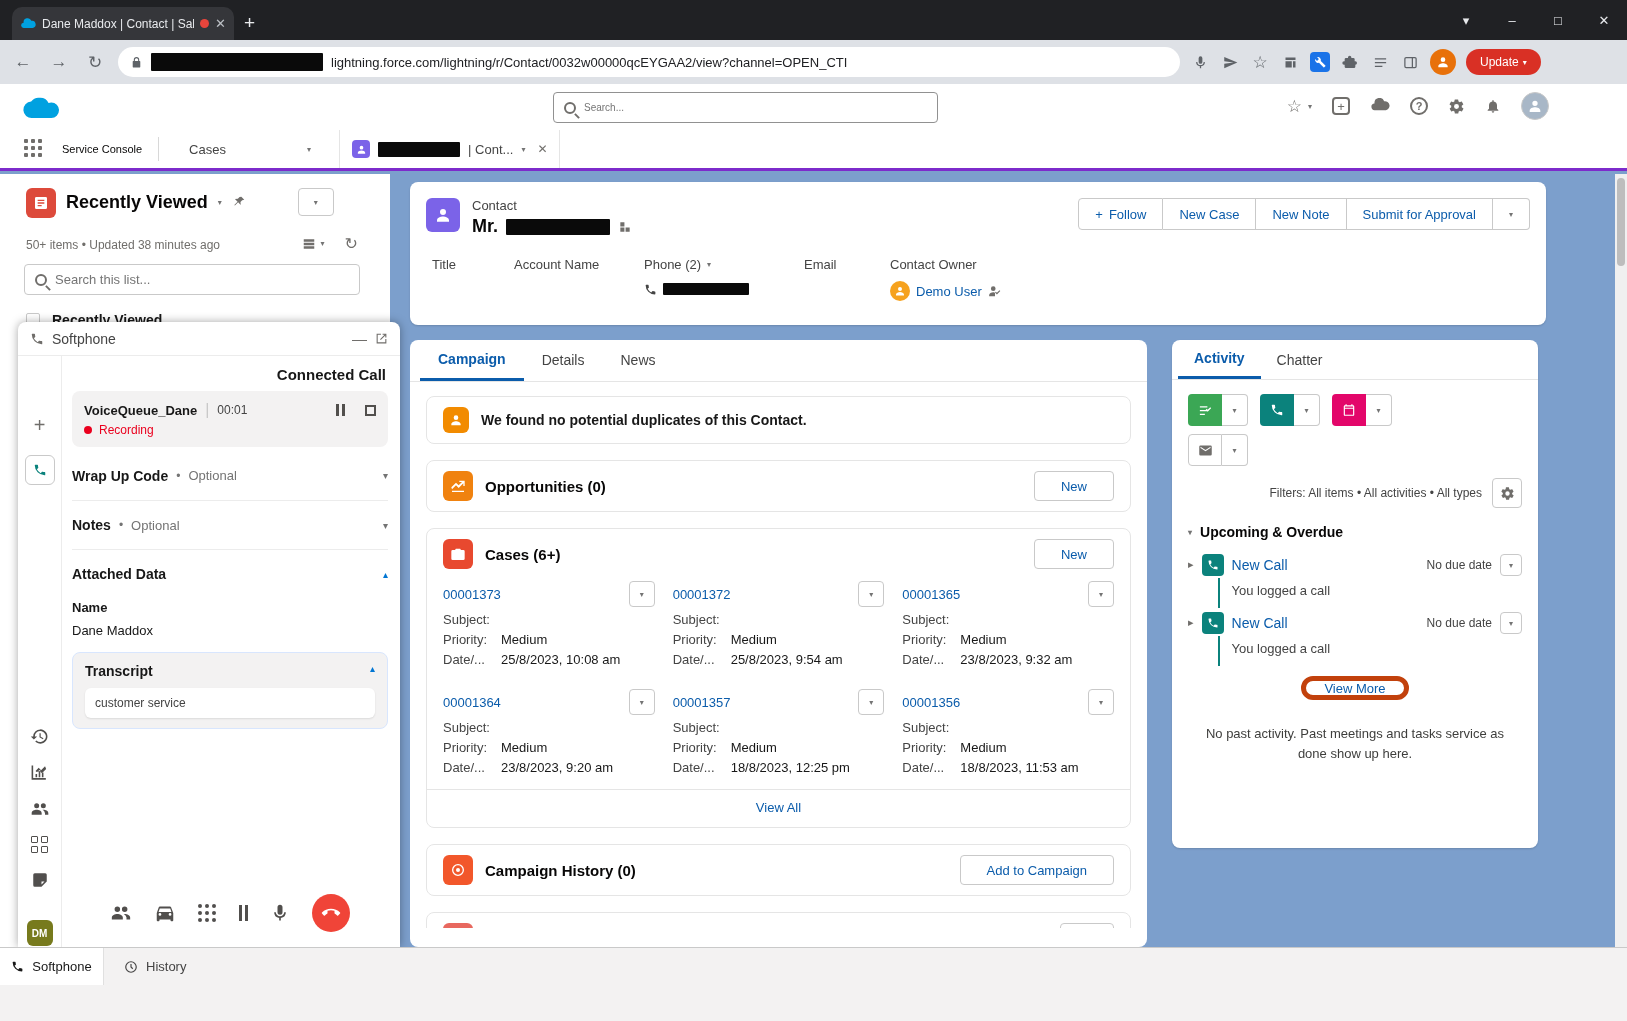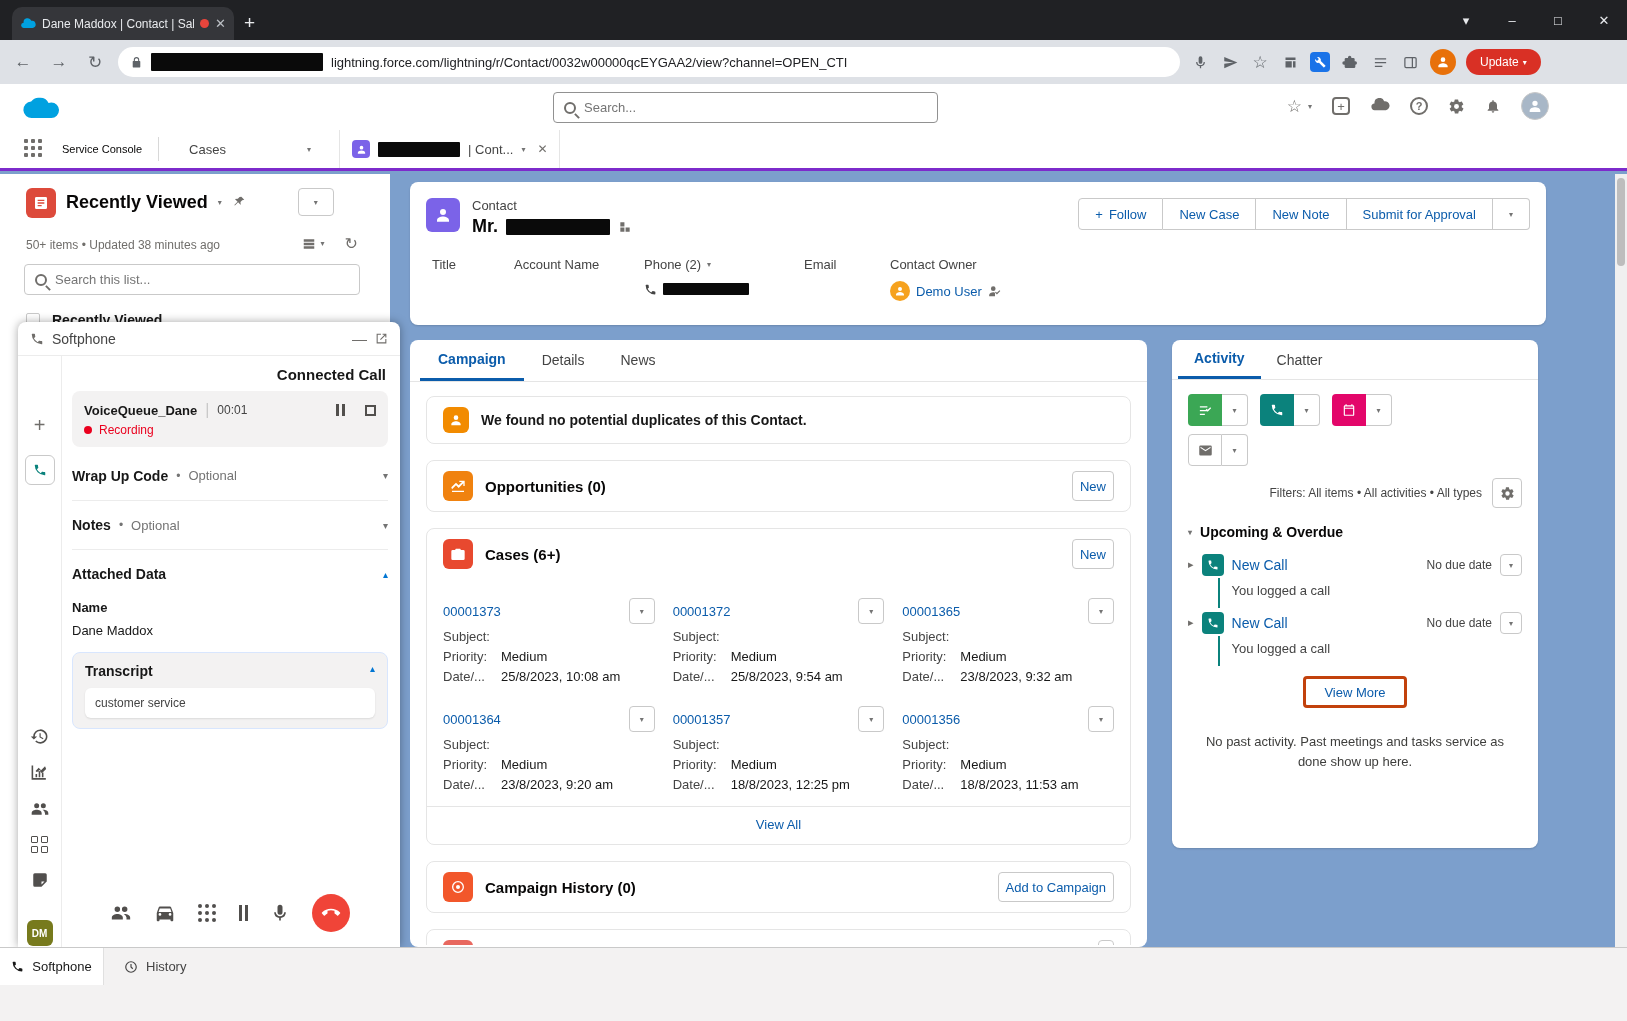--- a/index.html
+++ b/index.html
@@ -21,21 +21,21 @@
   .redact{background:#0a0a0a;border-radius:1px}
   .url{font-size:13px;color:#202124;white-space:nowrap;overflow:hidden}
   .tbicon{width:20px;height:20px;display:flex;align-items:center;justify-content:center;color:#5f6368}
   .ext-wrench{width:20px;height:20px;border-radius:4px;background:#1a73e8;display:flex;align-items:center;justify-content:center}
   .browser-avatar{width:26px;height:26px;border-radius:50%;background:#e8710a;display:flex;align-items:center;justify-content:center}
   .update-pill{height:26px;padding:0 14px;border-radius:13px;background:#d93025;color:#fff;font-size:12px;display:flex;align-items:center;gap:4px}
   
   .sf-header{position:absolute;top:84px;left:0;right:0;height:46px;background:#fff;display:flex;align-items:center}
   .sf-logo{margin-left:22px;color:#00a1e0}
   .gsearch{position:absolute;left:553px;top:8px;width:385px;height:31px;border:1px solid #919191;border-radius:4px;display:flex;align-items:center;padding:0 10px;gap:8px;background:#fff}
-  .gsearch input{border:0;outline:0;flex:1;font-size:13px;font-family:inherit;color:#181818}
+  .gsearch input{border:0;outline:0;flex:1;font-size:10px;font-family:inherit;color:#181818}
   .hdr-icons{position:absolute;right:78px;top:8px;display:flex;align-items:center;gap:20px;color:#5f6368}
   .hicon{font-size:17px;color:#706e6b;display:flex;align-items:center}
   .qcircle{width:18px;height:18px;border:2px solid #706e6b;border-radius:50%;font-size:11px;font-weight:bold;display:flex;align-items:center;justify-content:center;color:#706e6b}
   .plusbox{width:18px;height:18px;border:2px solid #706e6b;border-radius:4px;font-size:13px;display:flex;align-items:center;justify-content:center;color:#706e6b}
   .sf-avatar{width:28px;height:28px;border-radius:50%;background:#a8b7c7;display:flex;align-items:center;justify-content:center;border:1px solid #c9c9c9}
   
   .sf-nav{position:absolute;top:130px;left:0;right:0;height:41px;background:#fff;border-bottom:3px solid #7d2bcb;display:flex;align-items:center}
   .waffle{width:20px;height:20px;margin-left:24px;display:grid;grid-template-columns:repeat(3,6px);grid-template-rows:repeat(3,6px);gap:1px}
   .waffle i{width:4px;height:4px;border-radius:1px;background:#706e6b}
   .appname{font-size:11px;color:#080707;margin-left:18px}
@@ -80,23 +80,23 @@
   .link{color:#0b5cab;cursor:pointer;text-decoration:none}
   .mini-avatar{width:20px;height:20px;border-radius:50%;background:#f6a21e;display:flex;align-items:center;justify-content:center}
   .maincol{position:absolute;left:410px;top:166px;width:737px;height:607px;background:#fff;border-radius:8px;overflow:hidden;display:flex;flex-direction:column}
   .tabsrow{height:42px;border-bottom:1px solid #e5e5e5;display:flex;align-items:flex-end;padding:0 10px;flex:none}
   .rtab{padding:0 18px;height:42px;display:flex;align-items:center;font-size:14px;color:#444}
   .rtab.active{color:#0b5cab;font-weight:bold;border-bottom:3px solid #0b5cab}
   .tabcontent{flex:1;padding:14px 16px;display:flex;flex-direction:column;gap:16px;overflow:hidden}
   .subcard{border:1px solid #e5e5e5;border-radius:8px;padding:10px 16px}
   .sc-head{display:flex;align-items:center;gap:12px}
   .sc-title{font-size:15px;font-weight:bold;color:#080707}
-  .sc-btn{margin-left:auto;height:30px;border:1px solid #c9c9c9;border-radius:4px;background:#fff;color:#0b5cab;font-size:13px;display:flex;align-items:center;padding:0 7px;font-family:inherit}
+  .sc-btn{margin-left:auto;height:30px;border:1px solid #c9c9c9;border-radius:4px;background:#fff;color:#0b5cab;font-size:13px;display:flex;align-items:center;padding:0 26px;font-family:inherit}
   .dupmsg{font-size:14px;font-weight:bold;color:#181818}
-  .cases-grid{display:grid;grid-template-columns:1fr 1fr 1fr;column-gap:18px;row-gap:22px;margin-top:29px}
+  .cases-grid{display:grid;grid-template-columns:1fr 1fr 1fr;column-gap:18px;row-gap:22px;margin-top:12px}
   .ctile .thead{display:flex;align-items:center}
   .ddbtn{width:26px;height:26px;border:1px solid #c9c9c9;border-radius:4px;background:#fff;display:flex;align-items:center;justify-content:center;margin-left:auto}
   .crow{display:flex;font-size:13px;margin-top:5px}
   .crow .l{width:58px;color:#444;flex:none}
   .crow .v{color:#181818}
   .viewall{border-top:1px solid #e5e5e5;margin:14px -16px 0;padding:10px 0 2px;text-align:center;font-size:13px}
   .partial{height:16px;overflow:hidden;flex:none}
   
   .activity{position:absolute;left:1172px;top:166px;width:366px;height:508px;background:#fff;border-radius:8px;overflow:hidden}
   .act-tabs{height:40px;border-bottom:1px solid #e5e5e5;display:flex;padding:0 6px}
@@ -117,21 +117,21 @@
   .tl-item{position:relative;display:flex;align-items:flex-start;gap:8px;padding:14px 16px 0 16px}
   .expander{font-size:11px;color:#706e6b;margin-top:4px}
   .tl-icon{width:22px;height:22px;border-radius:4px;background:#0b827c;display:flex;align-items:center;justify-content:center;flex:none}
   .tl-body{flex:1}
   .tl-row{display:flex;align-items:center;gap:8px}
   .tl-title{font-size:14px}
   .tl-due{margin-left:auto;font-size:12px;color:#444}
   .tl-dd{width:22px;height:22px;border:1px solid #c9c9c9;border-radius:4px;background:#fff;display:flex;align-items:center;justify-content:center}
   .tl-desc{font-size:13px;color:#444;margin-top:7px}
   .tl-line{position:absolute;left:46px;top:38px;width:2px;height:30px;background:#0b827c}
-  .viewmore{margin:20px auto 0;display:block;height:32px;padding:0 18px;border:3px solid #c2410c;border-radius:4px;background:#fff;color:#0b5cab;font-size:13px;font-family:inherit}
+  .viewmore{margin:20px auto 0;display:block;height:24px;padding:0 18px;border:5px solid #c2410c;border-radius:16px;background:#fff;color:#0b5cab;font-size:13px;font-family:inherit}
   .act-empty{margin:24px 24px 0;text-align:center;font-size:13px;color:#3e3e3c;line-height:1.5}
   
   .softphone{position:absolute;left:18px;top:148px;width:382px;height:625px;background:#fff;border-radius:8px 8px 0 0;box-shadow:0 0 10px rgba(0,0,0,.35);z-index:5;display:flex;flex-direction:column}
   .sp-head{height:34px;border-bottom:1px solid #ececec;display:flex;align-items:center;padding:0 12px;gap:8px;flex:none}
   .sp-title{font-size:14px;color:#444}
   .sp-body{flex:1;display:flex;min-height:0}
   .sp-rail{width:44px;border-right:1px solid #ececec;display:flex;flex-direction:column;align-items:center;flex:none;padding-bottom:0}
   .railplus{margin-top:58px;font-size:20px;color:#706e6b}
   .railphone{margin-top:18px;width:30px;height:30px;border:1px solid #c9c9c9;border-radius:6px;display:flex;align-items:center;justify-content:center;background:#fff}
   .railgroup{margin-top:auto;display:flex;flex-direction:column;align-items:center;gap:17px;color:#514f4d}

